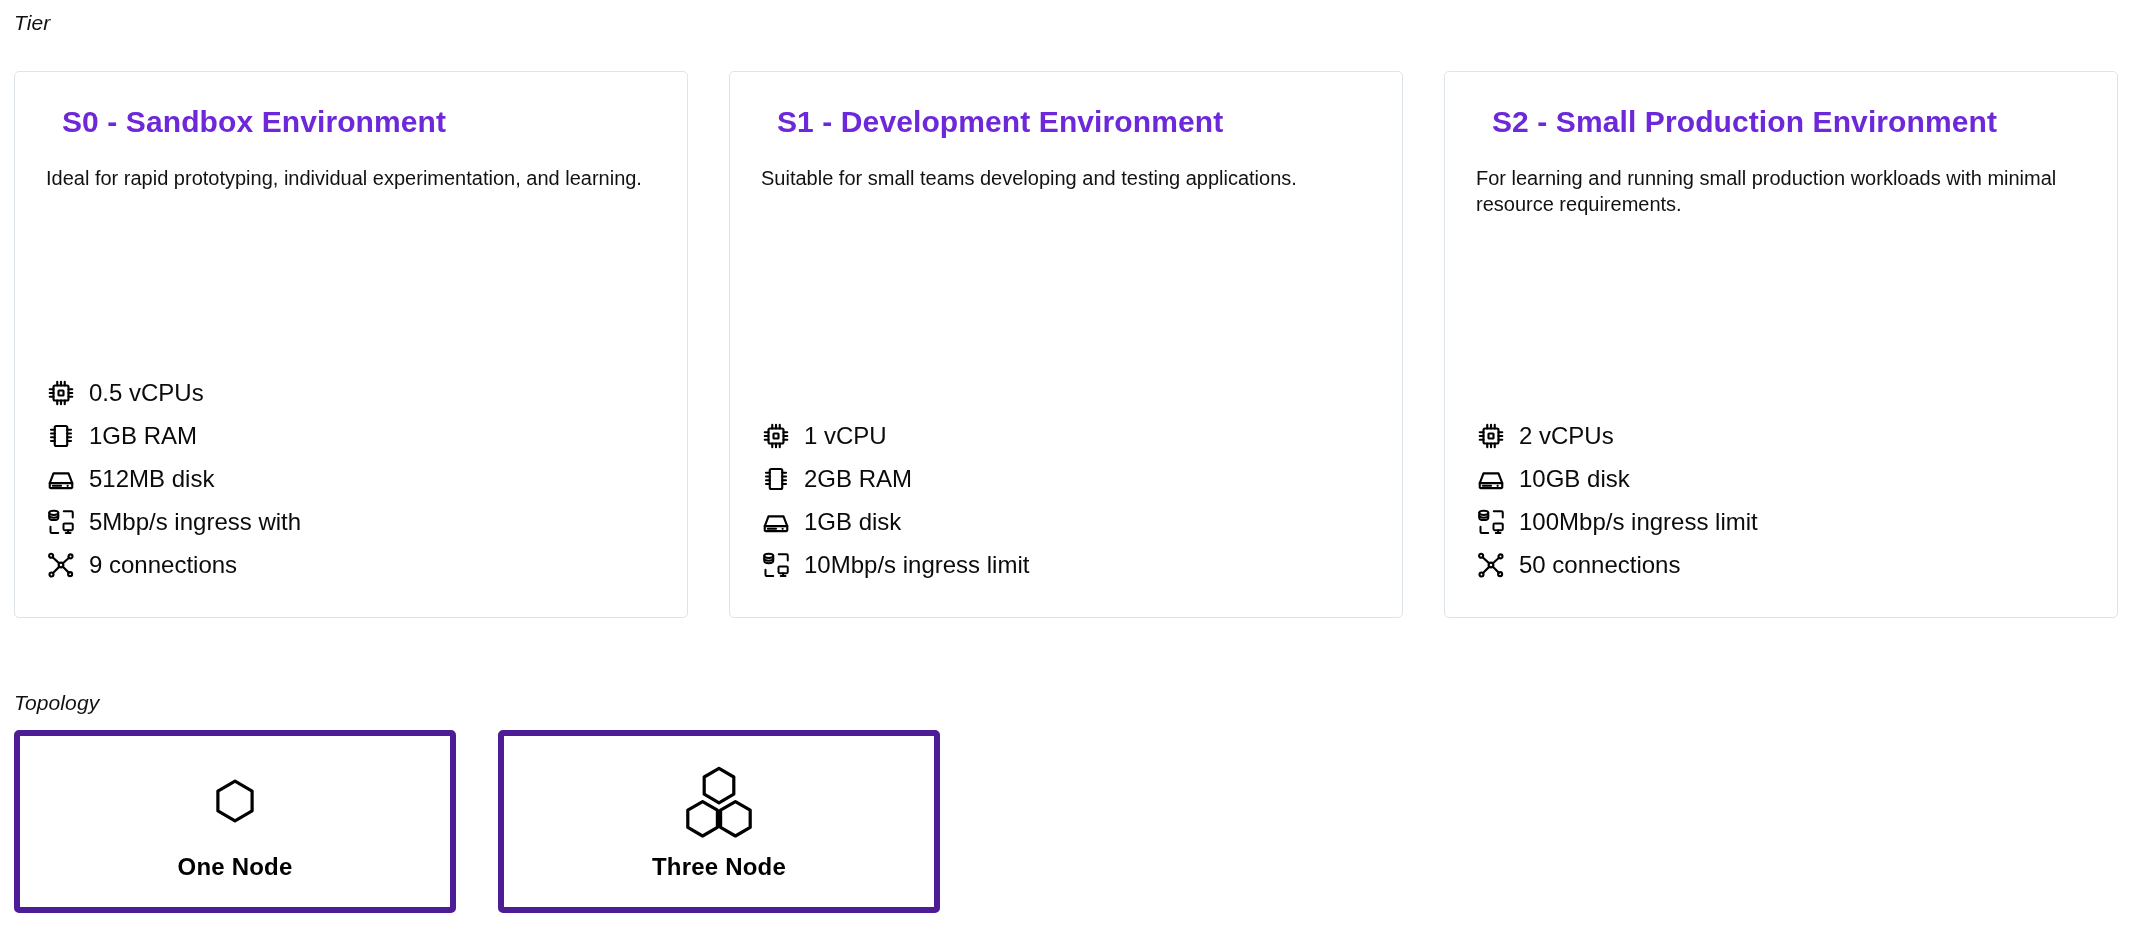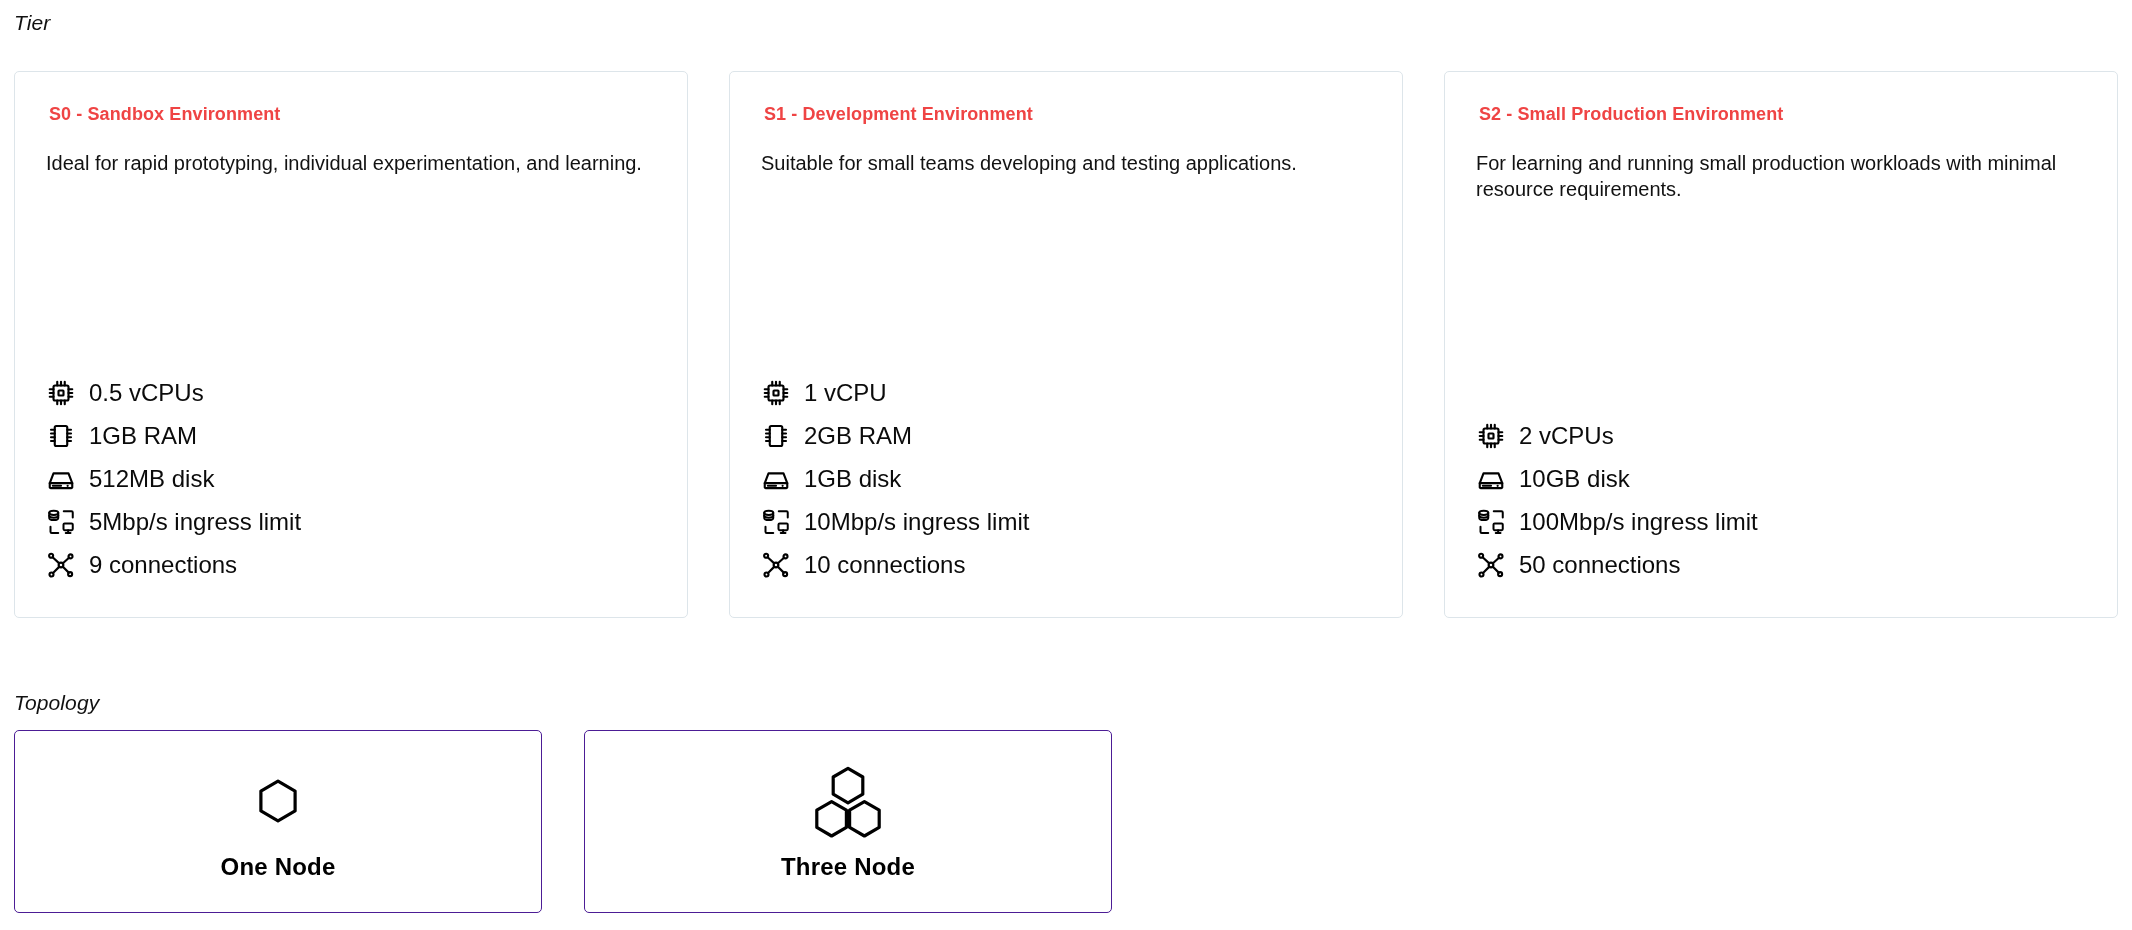--- a/index.html
+++ b/index.html
@@ -64,26 +64,26 @@
     height: 547px;
     background: #ffffff;
     border: 1px solid #dde5ea;
     border-radius: 5px;
     padding: 31px 31px 0 31px;
     display: flex;
     flex-direction: column;
   }
 
   .tier-card-title {
-    font-size: 18px;
+    font-size: 30px;
     font-weight: 700;
     line-height: 1.25;
-    color: #ef4444;
+    color: #6d28d9;
     letter-spacing: 0.1px;
-    margin: 0 0 24px 3px;
+    margin: 0 0 24px 16px;
   }
 
   .tier-card-desc {
     font-size: 20px;
     font-weight: 400;
     line-height: 1.33;
     color: #121212;
     margin: 0;
     max-width: 600px;
   }
@@ -129,24 +129,24 @@
   
   .topology-row {
     position: absolute;
     left: 14px;
     top: 730px;
     display: flex;
     gap: 42px;
   }
 
   .topology-card {
-    width: 528px;
+    width: 442px;
     height: 183px;
     background: #ffffff;
-    border: 1px solid #4c1d95;
+    border: 6px solid #4c1d95;
     border-radius: 5px;
     display: flex;
     flex-direction: column;
     align-items: center;
     justify-content: center;
     gap: 16px;
     cursor: pointer;
   }
 
   .topology-icon {
@@ -216,21 +216,21 @@
               <svg viewBox="0 0 24 24" fill="none" stroke="#000" stroke-width="1.6" stroke-linecap="round" stroke-linejoin="round">
       <ellipse cx="6.2" cy="4.6" rx="3.6" ry="1.7"></ellipse>
       <path d="M2.6 4.6v4.2c0 .94 1.61 1.7 3.6 1.7s3.6-.76 3.6-1.7V4.6"></path>
       <path d="M2.6 6.8c0 .94 1.61 1.7 3.6 1.7s3.6-.76 3.6-1.7"></path>
       <path d="M14.2 3.3h6.2a1 1 0 0 1 1 1v4.1"></path>
       <rect x="14" y="13.1" width="7.4" height="5.4" rx="0.9"></rect>
       <path d="M17.7 18.5v2.2M15.8 20.7h3.8"></path>
       <path d="M9.8 20.7H4.6a1 1 0 0 1-1-1v-4"></path>
     </svg>
             </span>
-            <span class="spec-text">5Mbp/s ingress limit</span>
+            <span class="spec-text">5Mbp/s ingress with</span>
           </div>
           <div class="spec-row">
             <span class="spec-icon">
               <svg viewBox="0 0 24 24" fill="none" stroke="#000" stroke-width="1.7" stroke-linecap="round" stroke-linejoin="round">
       <circle cx="12" cy="12" r="1.9"></circle>
       <circle cx="4.1" cy="4.6" r="1.6"></circle>
       <circle cx="19.6" cy="5.1" r="1.6"></circle>
       <circle cx="4.4" cy="19.6" r="1.6"></circle>
       <circle cx="19.3" cy="19.3" r="1.6"></circle>
       <path d="M5.3 5.8 10.6 10.7M18.4 6.2 13.3 10.8M10.7 13.3 5.6 18.4M13.3 13.2 18.2 18.1"></path>
@@ -281,33 +281,20 @@
       <path d="M2.6 4.6v4.2c0 .94 1.61 1.7 3.6 1.7s3.6-.76 3.6-1.7V4.6"></path>
       <path d="M2.6 6.8c0 .94 1.61 1.7 3.6 1.7s3.6-.76 3.6-1.7"></path>
       <path d="M14.2 3.3h6.2a1 1 0 0 1 1 1v4.1"></path>
       <rect x="14" y="13.1" width="7.4" height="5.4" rx="0.9"></rect>
       <path d="M17.7 18.5v2.2M15.8 20.7h3.8"></path>
       <path d="M9.8 20.7H4.6a1 1 0 0 1-1-1v-4"></path>
     </svg>
             </span>
             <span class="spec-text">10Mbp/s ingress limit</span>
           </div>
-          <div class="spec-row">
-            <span class="spec-icon">
-              <svg viewBox="0 0 24 24" fill="none" stroke="#000" stroke-width="1.7" stroke-linecap="round" stroke-linejoin="round">
-      <circle cx="12" cy="12" r="1.9"></circle>
-      <circle cx="4.1" cy="4.6" r="1.6"></circle>
-      <circle cx="19.6" cy="5.1" r="1.6"></circle>
-      <circle cx="4.4" cy="19.6" r="1.6"></circle>
-      <circle cx="19.3" cy="19.3" r="1.6"></circle>
-      <path d="M5.3 5.8 10.6 10.7M18.4 6.2 13.3 10.8M10.7 13.3 5.6 18.4M13.3 13.2 18.2 18.1"></path>
-    </svg>
-            </span>
-            <span class="spec-text">10 connections</span>
-          </div>
         </div>
       </div>
       <div class="tier-card">
         <div class="tier-card-title">S2 - Small Production Environment</div>
         <p class="tier-card-desc">For learning and running small production workloads with minimal resource requirements.</p>
         <div class="tier-specs">
           <div class="spec-row">
             <span class="spec-icon">
               <svg viewBox="0 0 24 24" fill="none" stroke="#000" stroke-width="1.7" stroke-linecap="round" stroke-linejoin="round">
       <rect x="6" y="6" width="12" height="12" rx="1.2"></rect>

